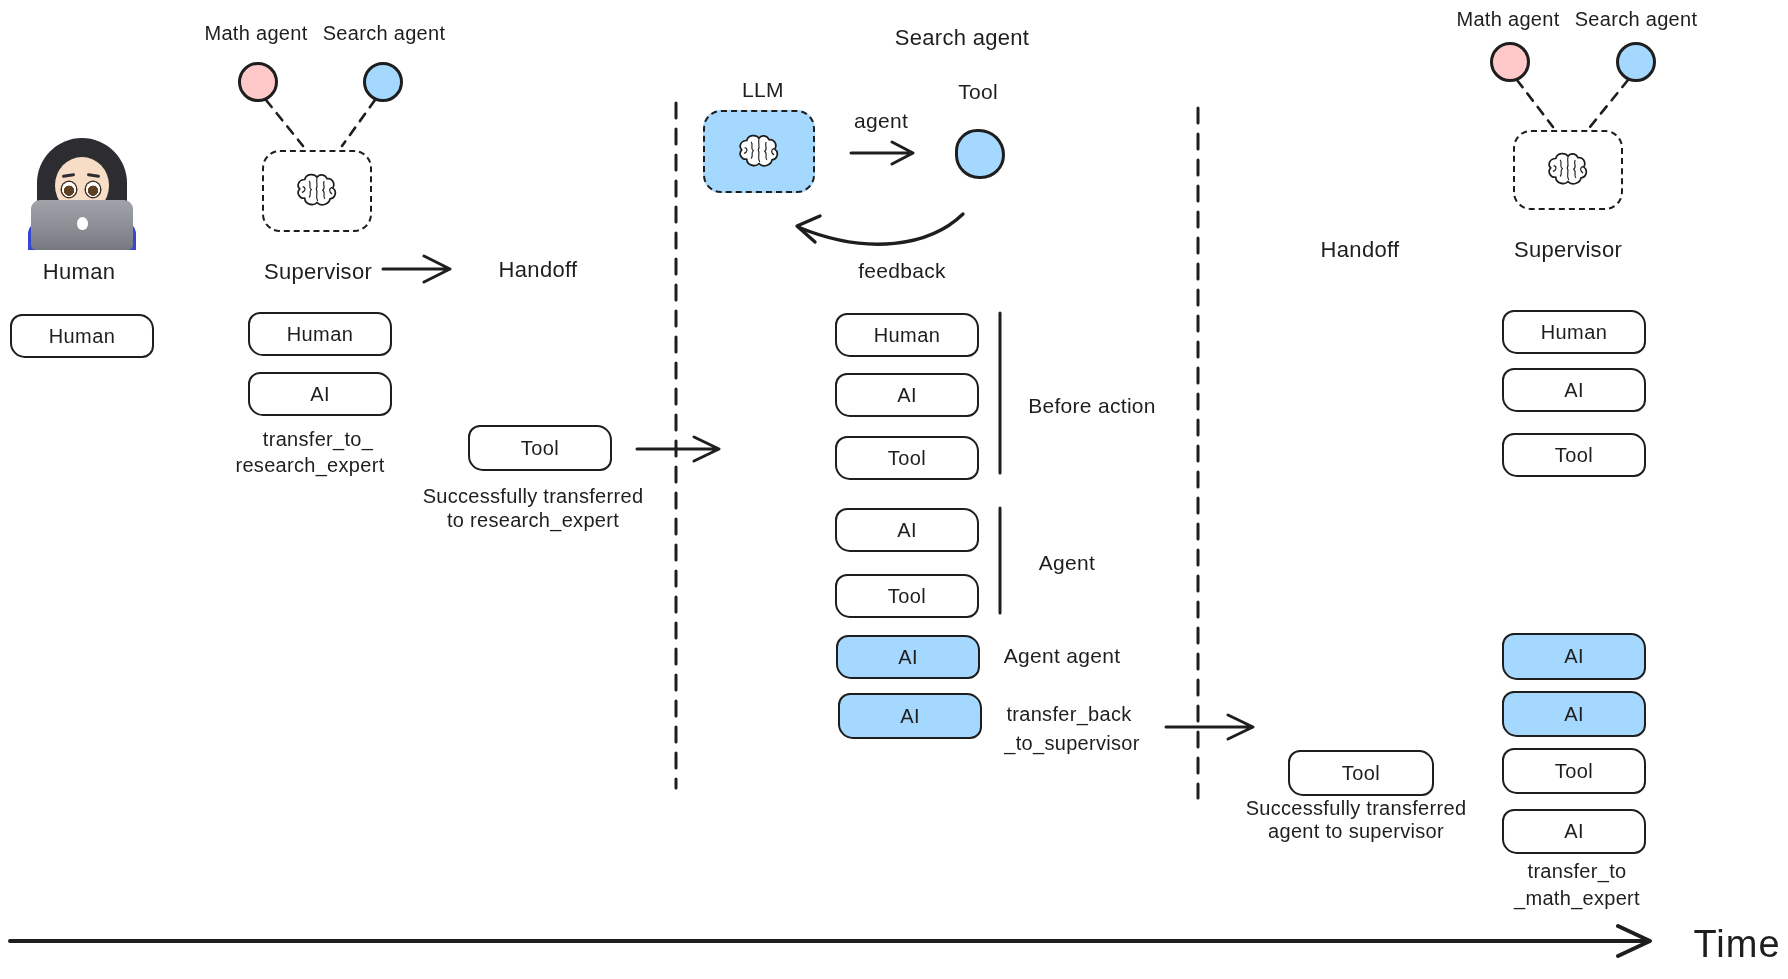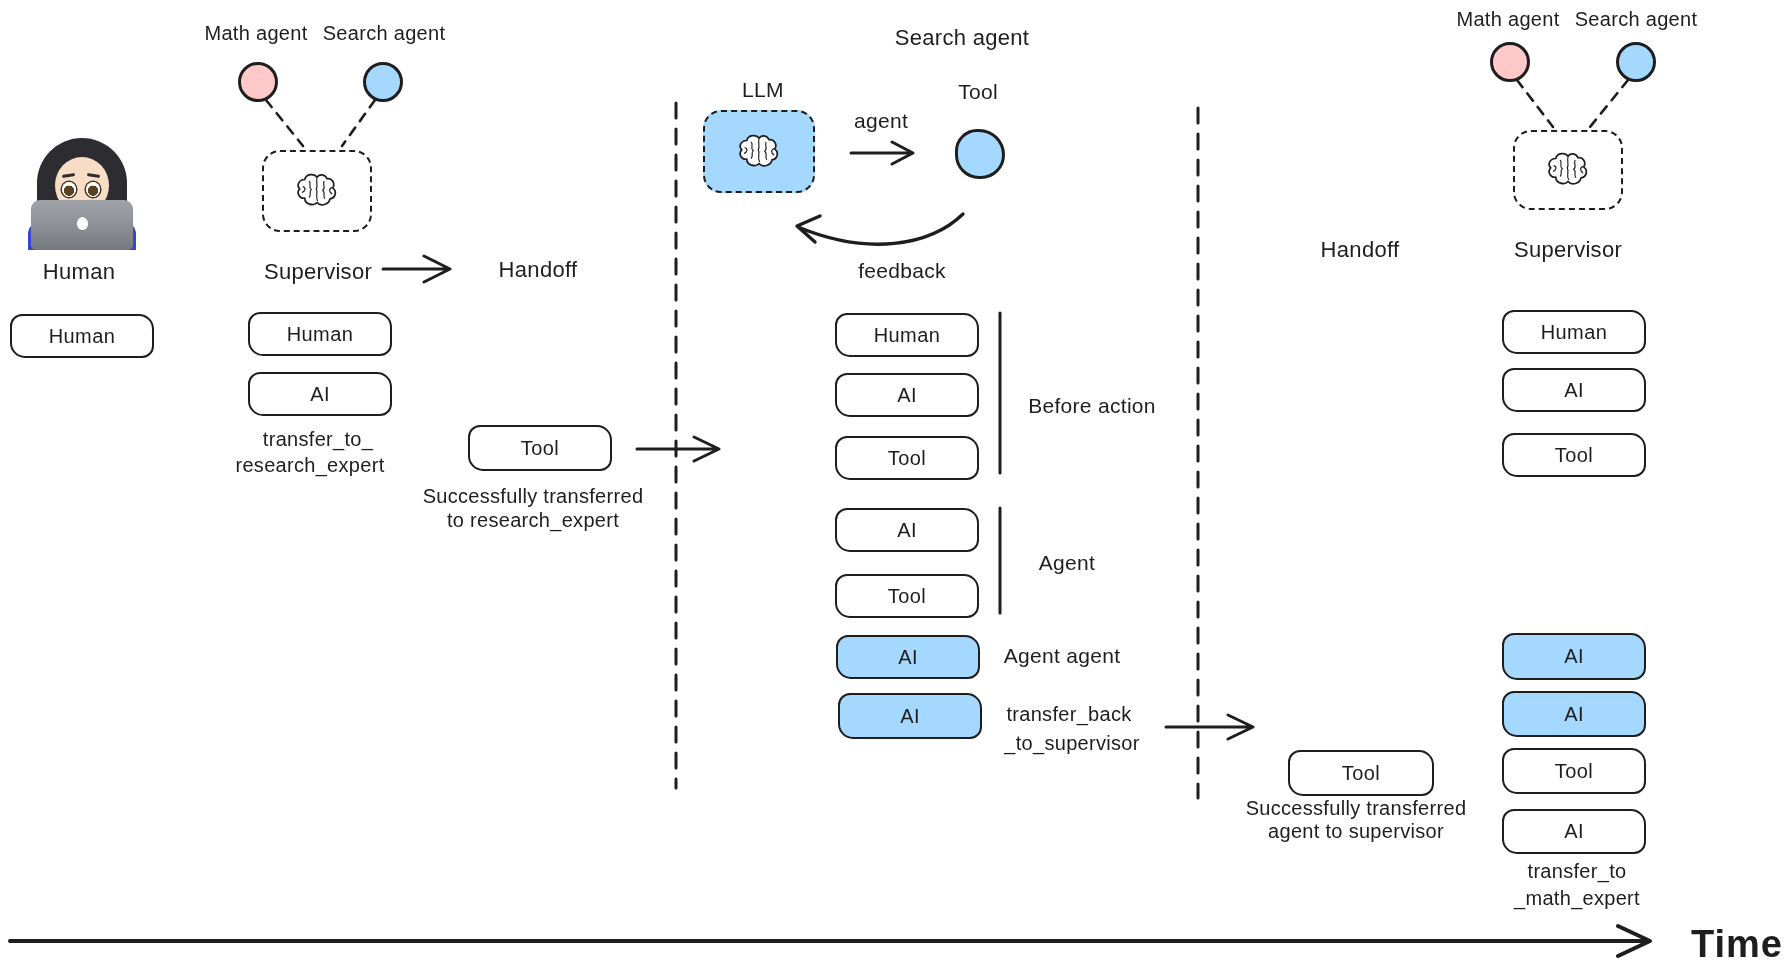--- a/index.html
+++ b/index.html
@@ -4,21 +4,21 @@
 <style>
   html,body{margin:0;padding:0;background:#ffffff;}
   #canvas{
     position:relative;width:1788px;height:979px;background:#ffffff;
     font-family:"Liberation Sans",sans-serif;color:#1e1e1e;overflow:hidden;
   }
   svg.overlay{position:absolute;left:0;top:0;pointer-events:none;}
   .t{position:absolute;transform:translate(-50%,-50%);white-space:nowrap;
      font-size:21px;color:#1e1e1e;letter-spacing:.3px;}
   .t.small{font-size:20px;}
-  .t.time{font-size:38px;font-weight:bold;letter-spacing:1px;}
+  .t.time{font-size:38px;font-weight:normal;letter-spacing:1px;}
   .mbox{position:absolute;width:140px;height:40px;background:#fff;
         border:2.6px solid #1e1e1e;border-radius:12px 15px 12px 15px;
         display:flex;align-items:center;justify-content:center;
         font-size:20px;letter-spacing:.4px;}
   .mbox.hl{background:#a5d8ff;}
   .node{position:absolute;width:40px;height:40px;border:3px solid #1e1e1e;border-radius:50%;box-sizing:border-box;}
   .node.pink{background:#ffc9c9;}
   .node.blue{background:#a5d8ff;}
   .node.tool{width:50px;height:50px;border-radius:46% 54% 50% 50%;}
   .dashed-box{position:absolute;border:2.6px dashed #1e1e1e;border-radius:18px;

